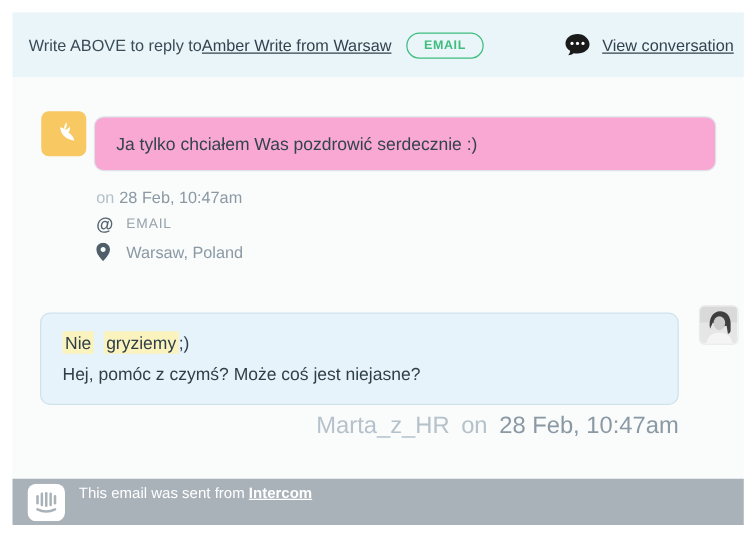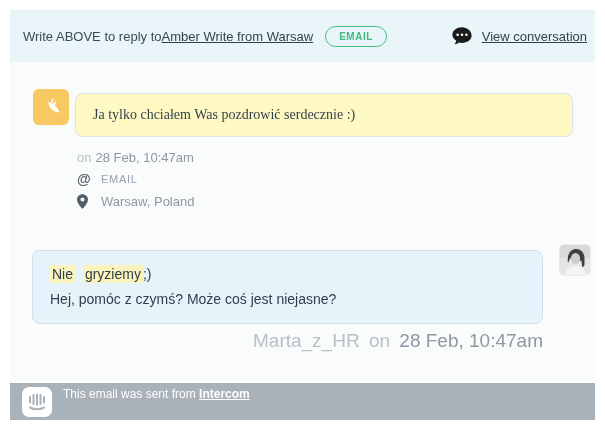--- a/index.html
+++ b/index.html
@@ -14,22 +14,22 @@
   .header-left{display:flex;align-items:center;}
   .header a{color:#33434e;text-decoration:underline;cursor:pointer;}
   .badge{display:inline-block;margin-left:12px;border:1px solid #3fbd7e;color:#3fbd7e;
          border-radius:12px;padding:4px 13px;font-size:10px;font-weight:bold;letter-spacing:.5px;}
   .header-right{display:flex;align-items:center;gap:9px;}
 
   
   .main{position:absolute;top:52px;bottom:37px;left:0;right:0;background:#fafbfb;}
   .visitor-avatar{position:absolute;left:23px;top:27px;width:36px;height:36px;background:#f8c862;
                   border-radius:6px;display:flex;align-items:center;justify-content:center;}
-  .msg-bubble{position:absolute;left:65px;top:31px;width:498px;box-sizing:border-box;background:#fef9c3;
-              border:1px solid #dde3e8;border-radius:8px;padding:13px 17px;font-size:14px;color:#33434e;font-family:Liberation Serif, serif;}
+  .msg-bubble{position:absolute;left:65px;top:31px;width:498px;box-sizing:border-box;background:#f9a8d4;
+              border:1px solid #dde3e8;border-radius:8px;padding:13px 17px;font-size:14px;color:#33434e;}
   .meta{position:absolute;left:67px;top:84px;font-size:13px;color:#8a99a4;}
   .meta-row{height:22px;display:flex;align-items:center;}
   .meta-light{color:#b4c0c9;}
   .meta-dark{color:#8a99a4;margin-left:4px;}
   .at-icon{width:15px;margin-right:9px;color:#55646e;font-size:14px;font-weight:bold;}
   .pin-wrap{width:15px;margin-right:9px;display:flex;align-items:center;}
   .channel{font-size:11px;letter-spacing:.7px;color:#97a3ad;}
 
   .reply-bubble{position:absolute;left:22px;top:188px;width:511px;box-sizing:border-box;background:#e7f3fa;
                 border:1px solid #cfe2ec;border-radius:8px;padding:11px 17px;font-size:14px;

